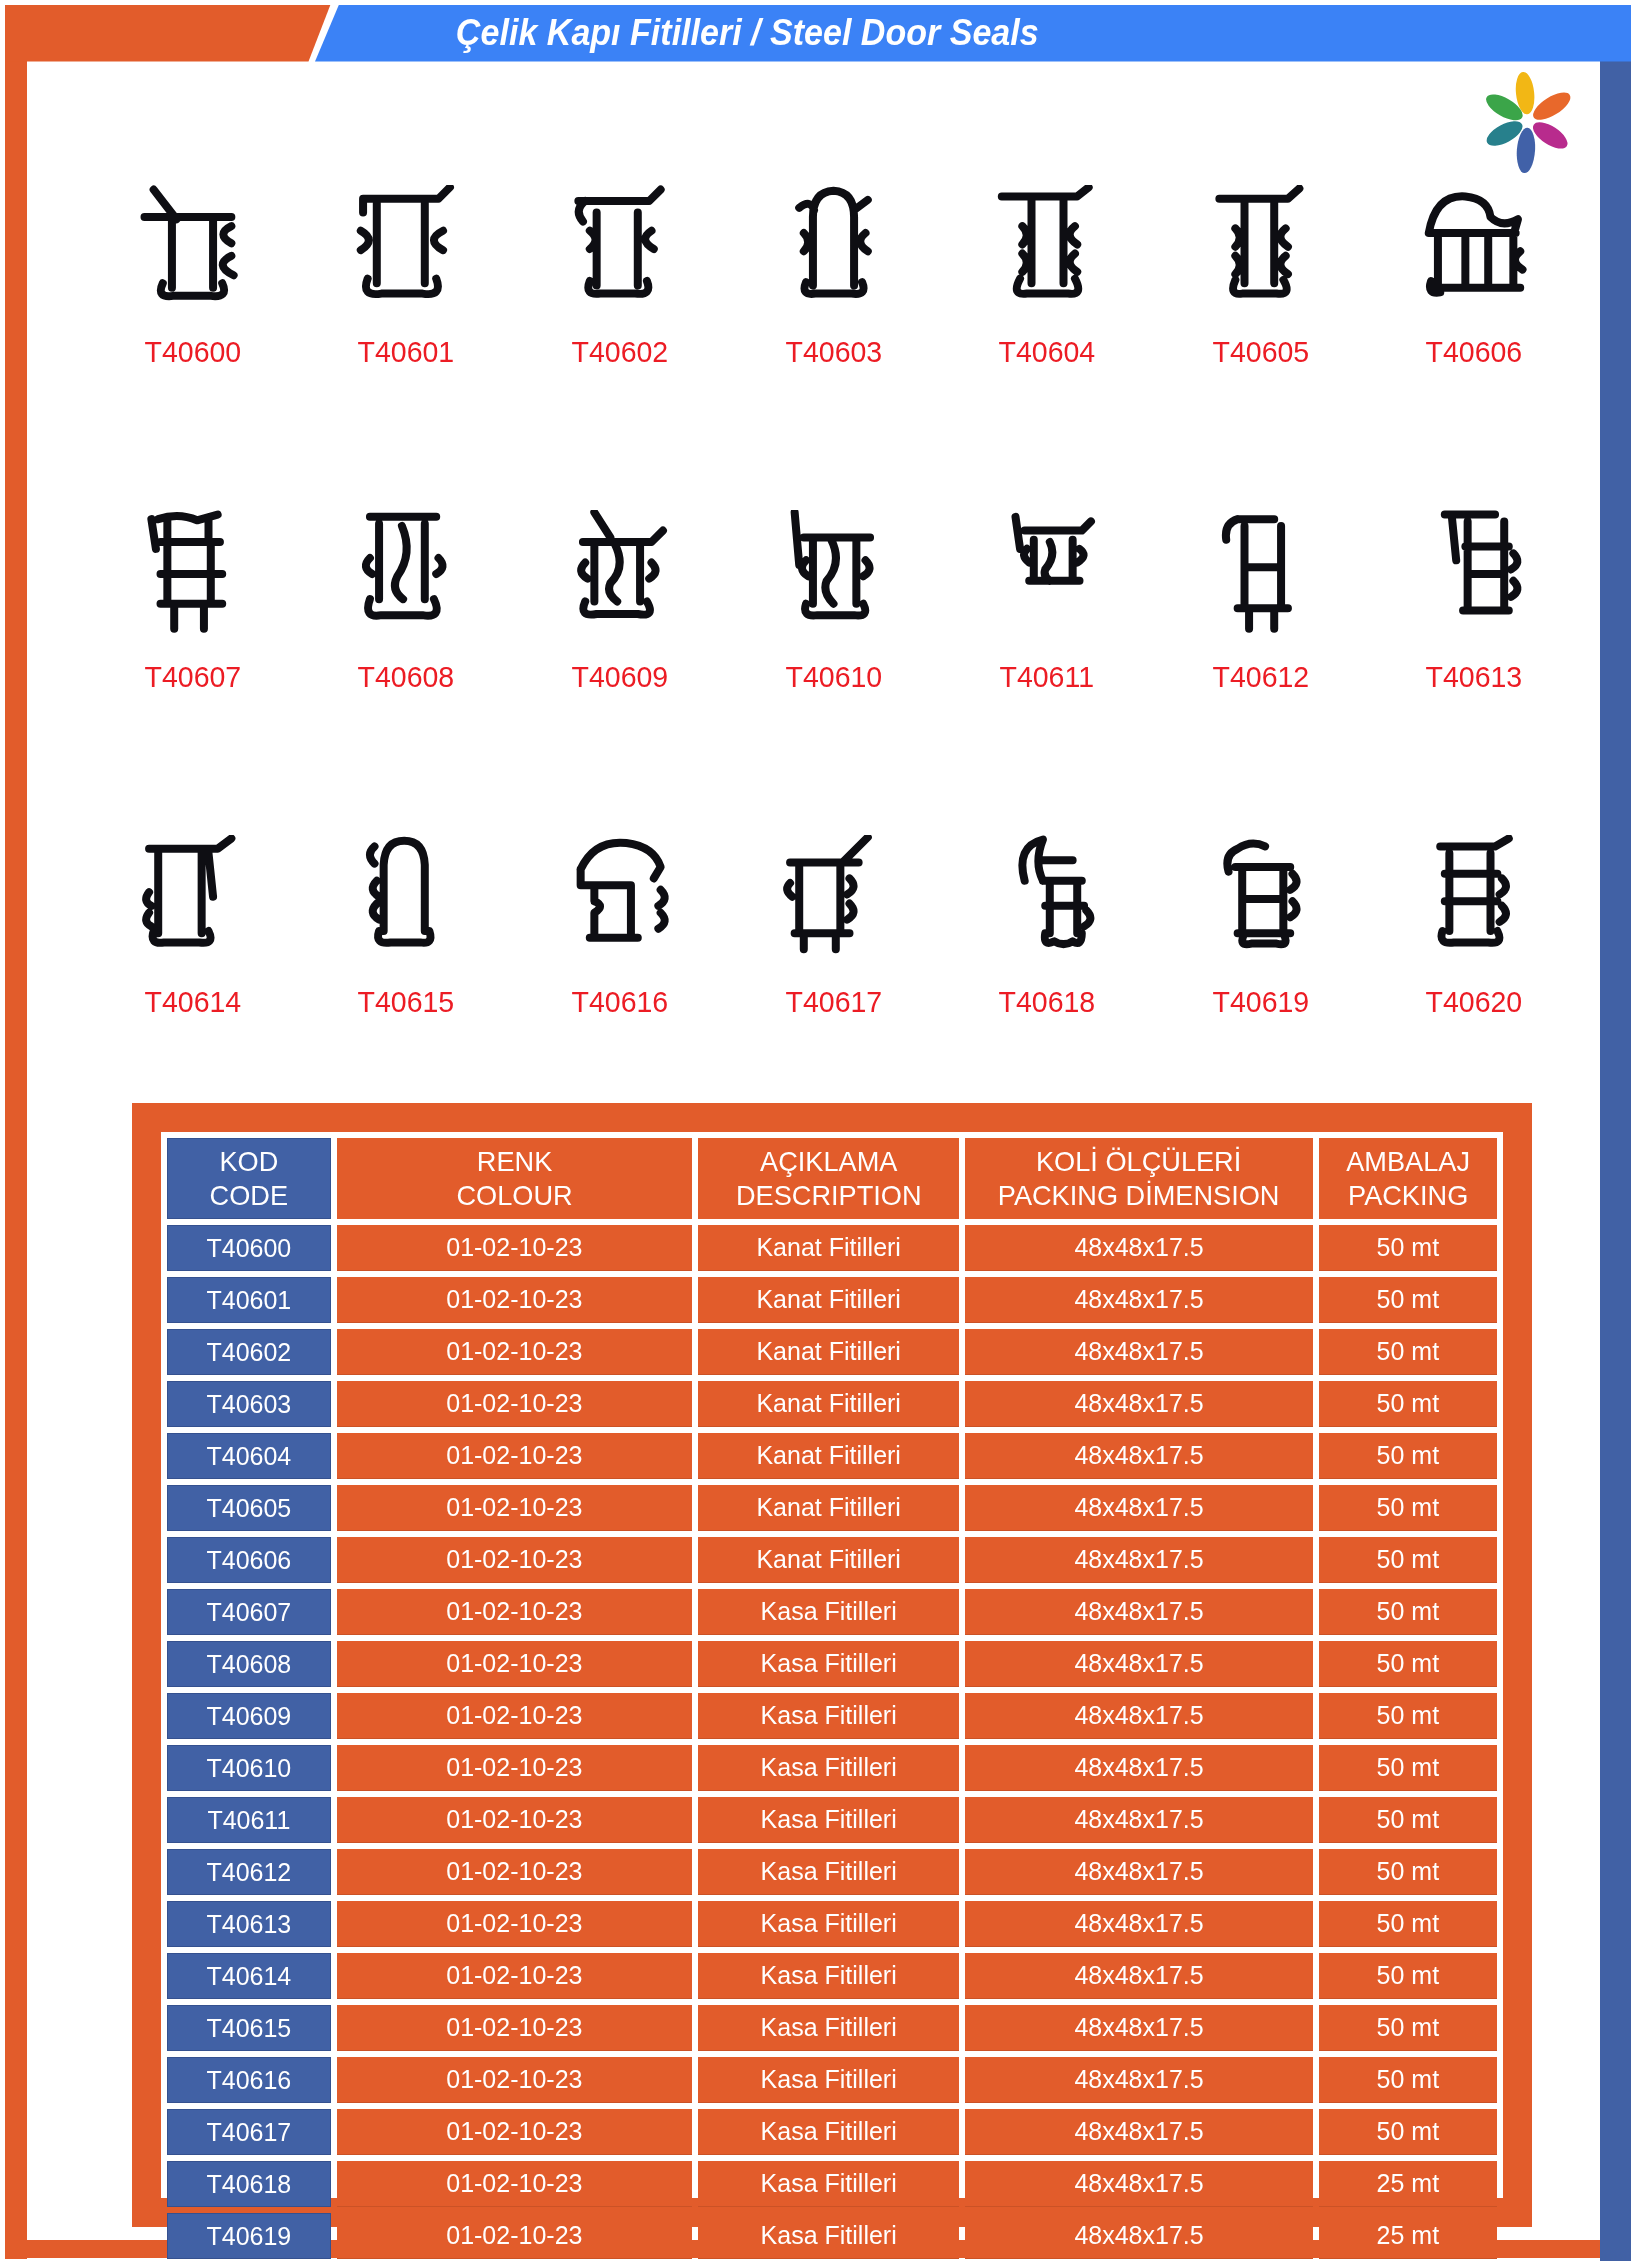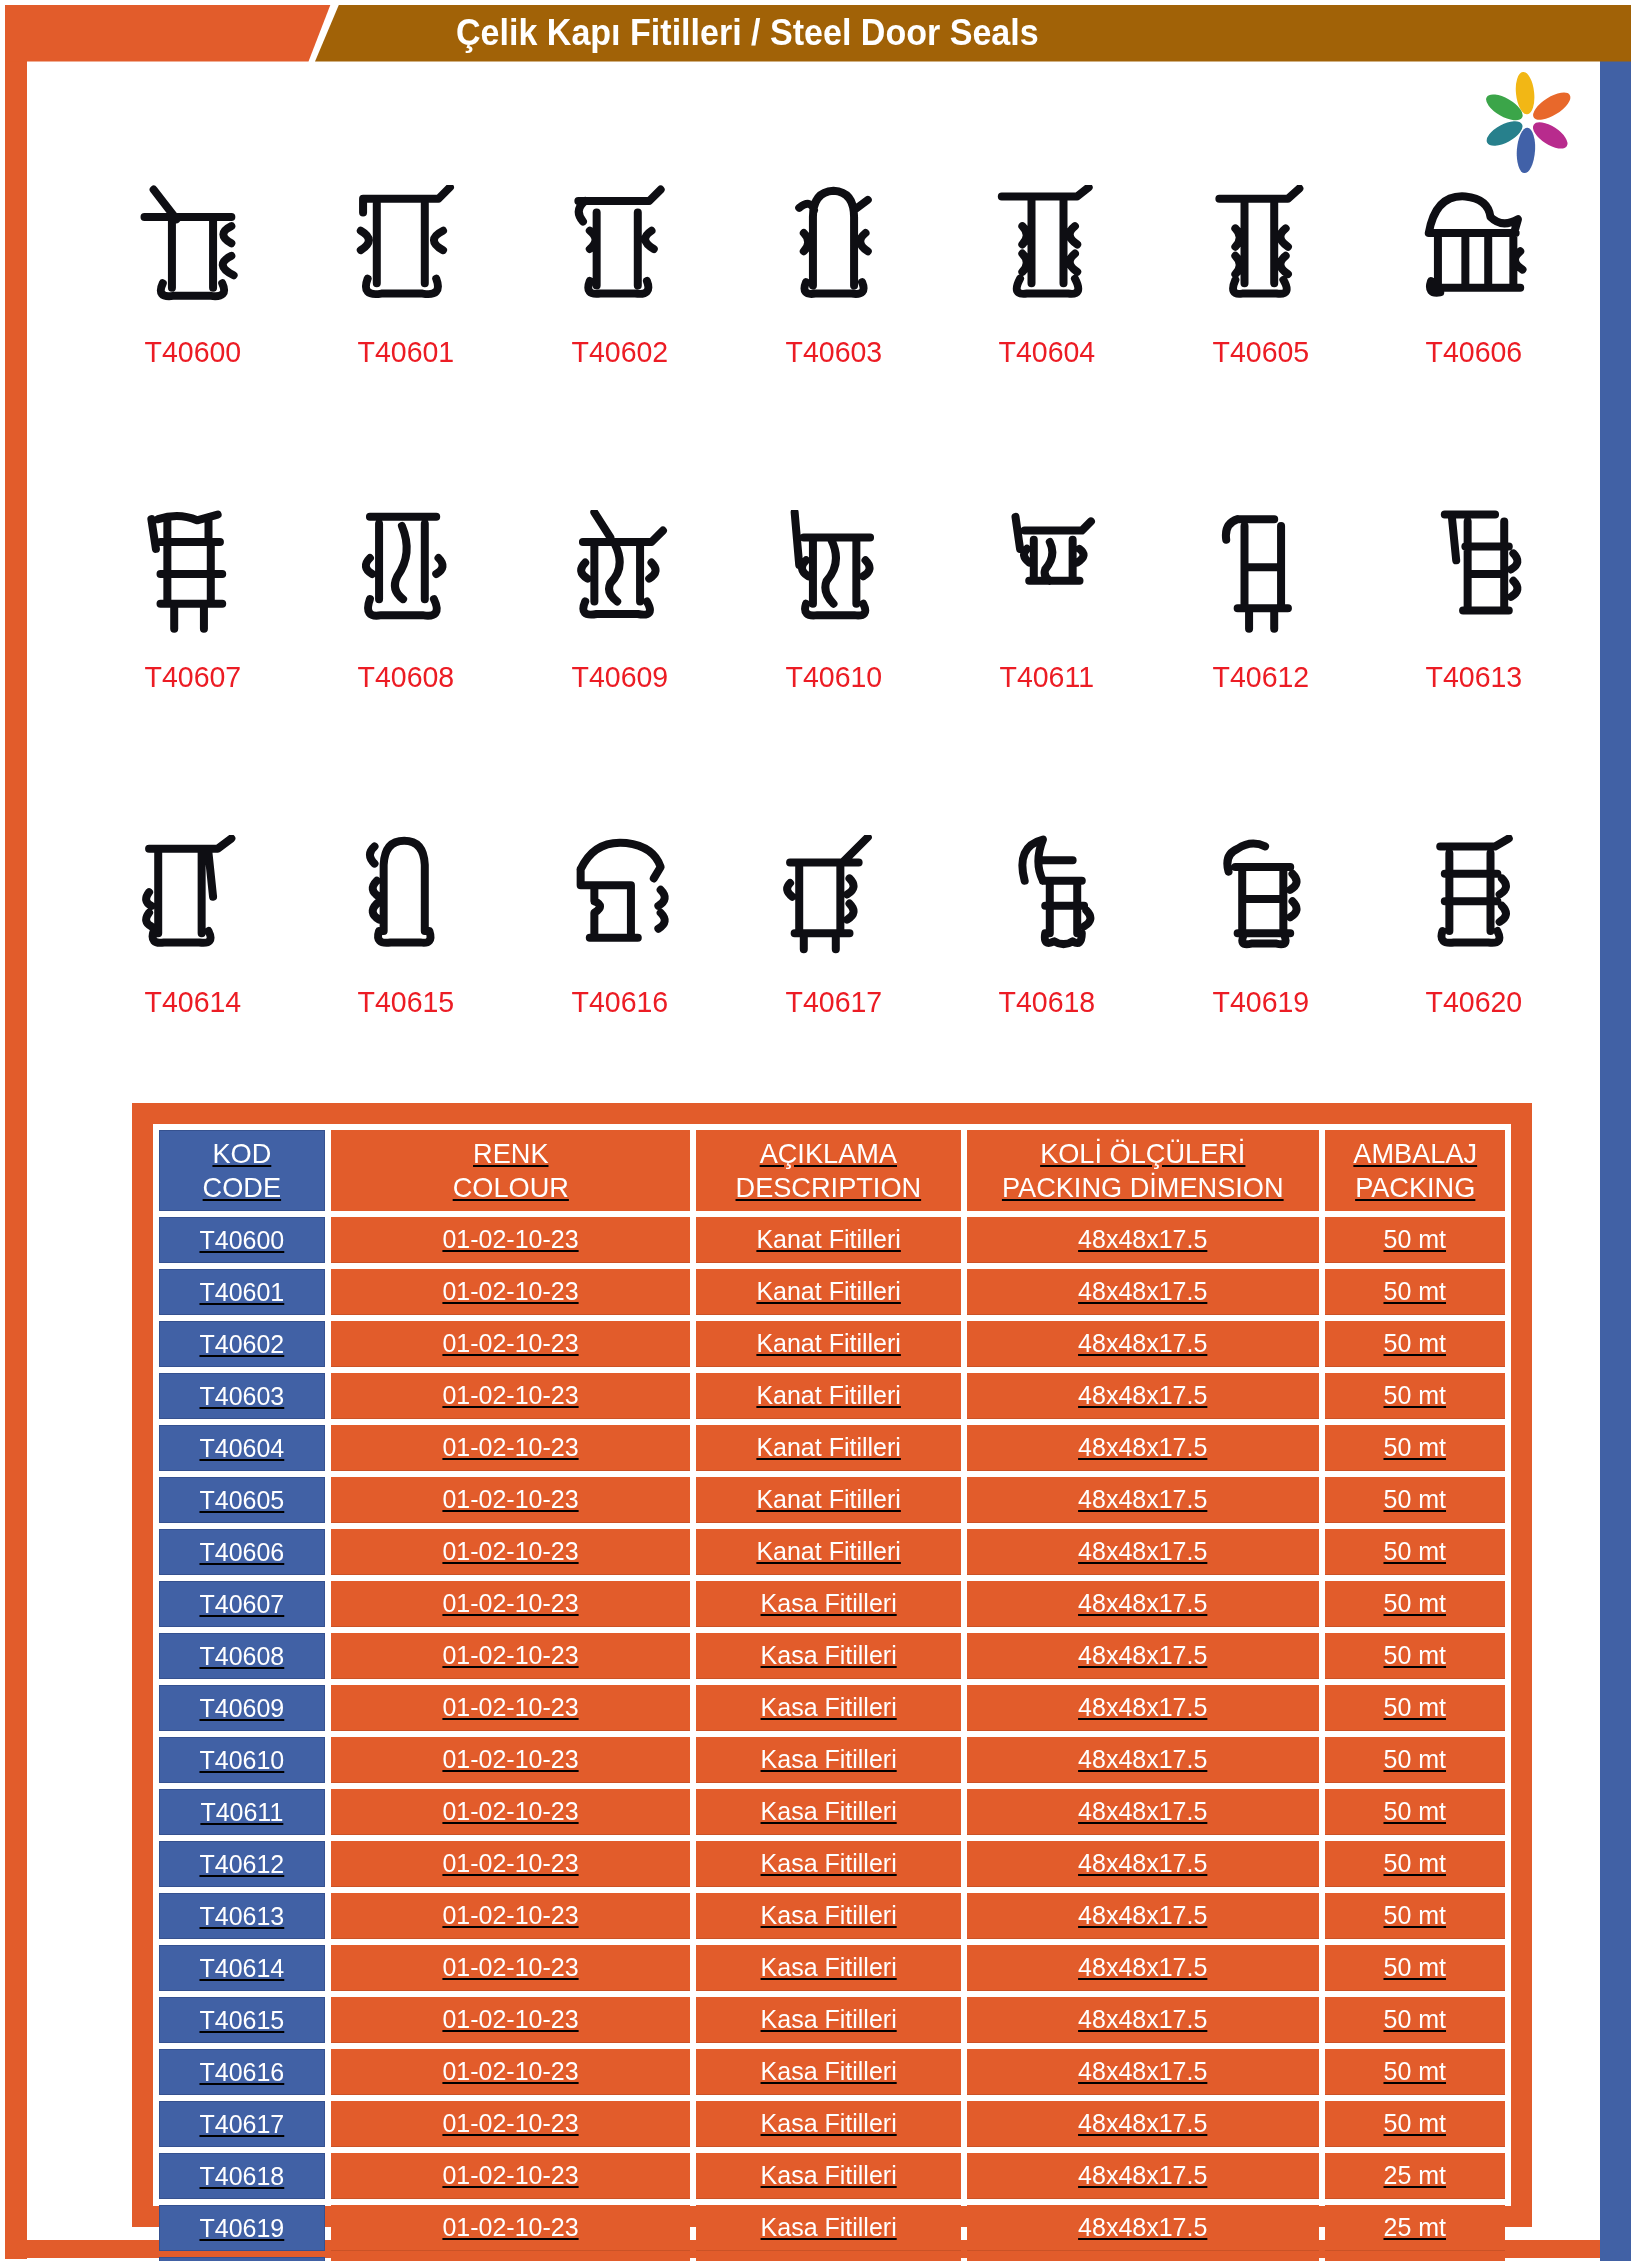--- a/index.html
+++ b/index.html
@@ -10,43 +10,43 @@
   
   .frame-left{position:absolute;left:4.5px;top:4.5px;width:22px;height:2254px;background:#E25C2B;}
   .frame-bottom{position:absolute;left:4.5px;top:2240px;width:1595px;height:18px;background:#E25C2B;}
   .frame-right{position:absolute;left:1600px;top:4.5px;width:31px;height:2257px;background:#4161A5;}
   
   .hdr-orange{
     position:absolute;left:4.5px;top:4.5px;width:326px;height:57px;background:#E25C2B;
     clip-path:polygon(0 0,100% 0,calc(100% - 22px) 100%,0 100%);
   }
   .hdr-blue{
-    position:absolute;left:315px;top:4.5px;width:1316px;height:57px;background:#a16207;
+    position:absolute;left:315px;top:4.5px;width:1316px;height:57px;background:#3b82f6;
     clip-path:polygon(24px 0,100% 0,100% 100%,0 100%);
-    display:flex;align-items:center;
+    display:flex;align-items:center;font-style:italic;
   }
   .hdr-blue .title{
     color:#ffffff;font-weight:bold;font-size:37px;margin-left:141px;white-space:nowrap;
     transform:scaleX(0.92);transform-origin:left center;letter-spacing:0px;
   }
   
   .logo{position:absolute;left:1475px;top:68px;width:106px;height:106px;}
   
   .profile-row{position:absolute;left:86px;width:1495px;height:193px;display:flex;}
   .row-0{top:185px;} .row-1{top:510px;} .row-2{top:835px;}
   .profile-cell{width:214px;display:flex;flex-direction:column;align-items:center;}
   .profile-cell svg{width:115px;height:128px;display:block;}
   .profile-code{
     margin-top:22px;color:#EC1C24;font-size:30px;line-height:34px;letter-spacing:0px;
     transform:scaleX(0.95);
   }
   
   .table-outer{
     position:absolute;left:132px;top:1103px;width:1400px;height:1124px;
-    background:#E25C2B;padding:21px;box-sizing:border-box;text-decoration:underline;
+    background:#E25C2B;padding:29px;box-sizing:border-box;
   }
   .table-inner{background:#ffffff;width:100%;height:100%;box-sizing:border-box;}
   table.products{
     width:100%;height:100%;border-collapse:separate;border-spacing:6px;table-layout:fixed;
   }
   table.products th,table.products td{
     background:#E25C2B;color:#ffffff;text-align:center;vertical-align:middle;
     font-weight:normal;overflow:hidden;
   }
   table.products th{height:77px;font-size:28px;line-height:34px;}

